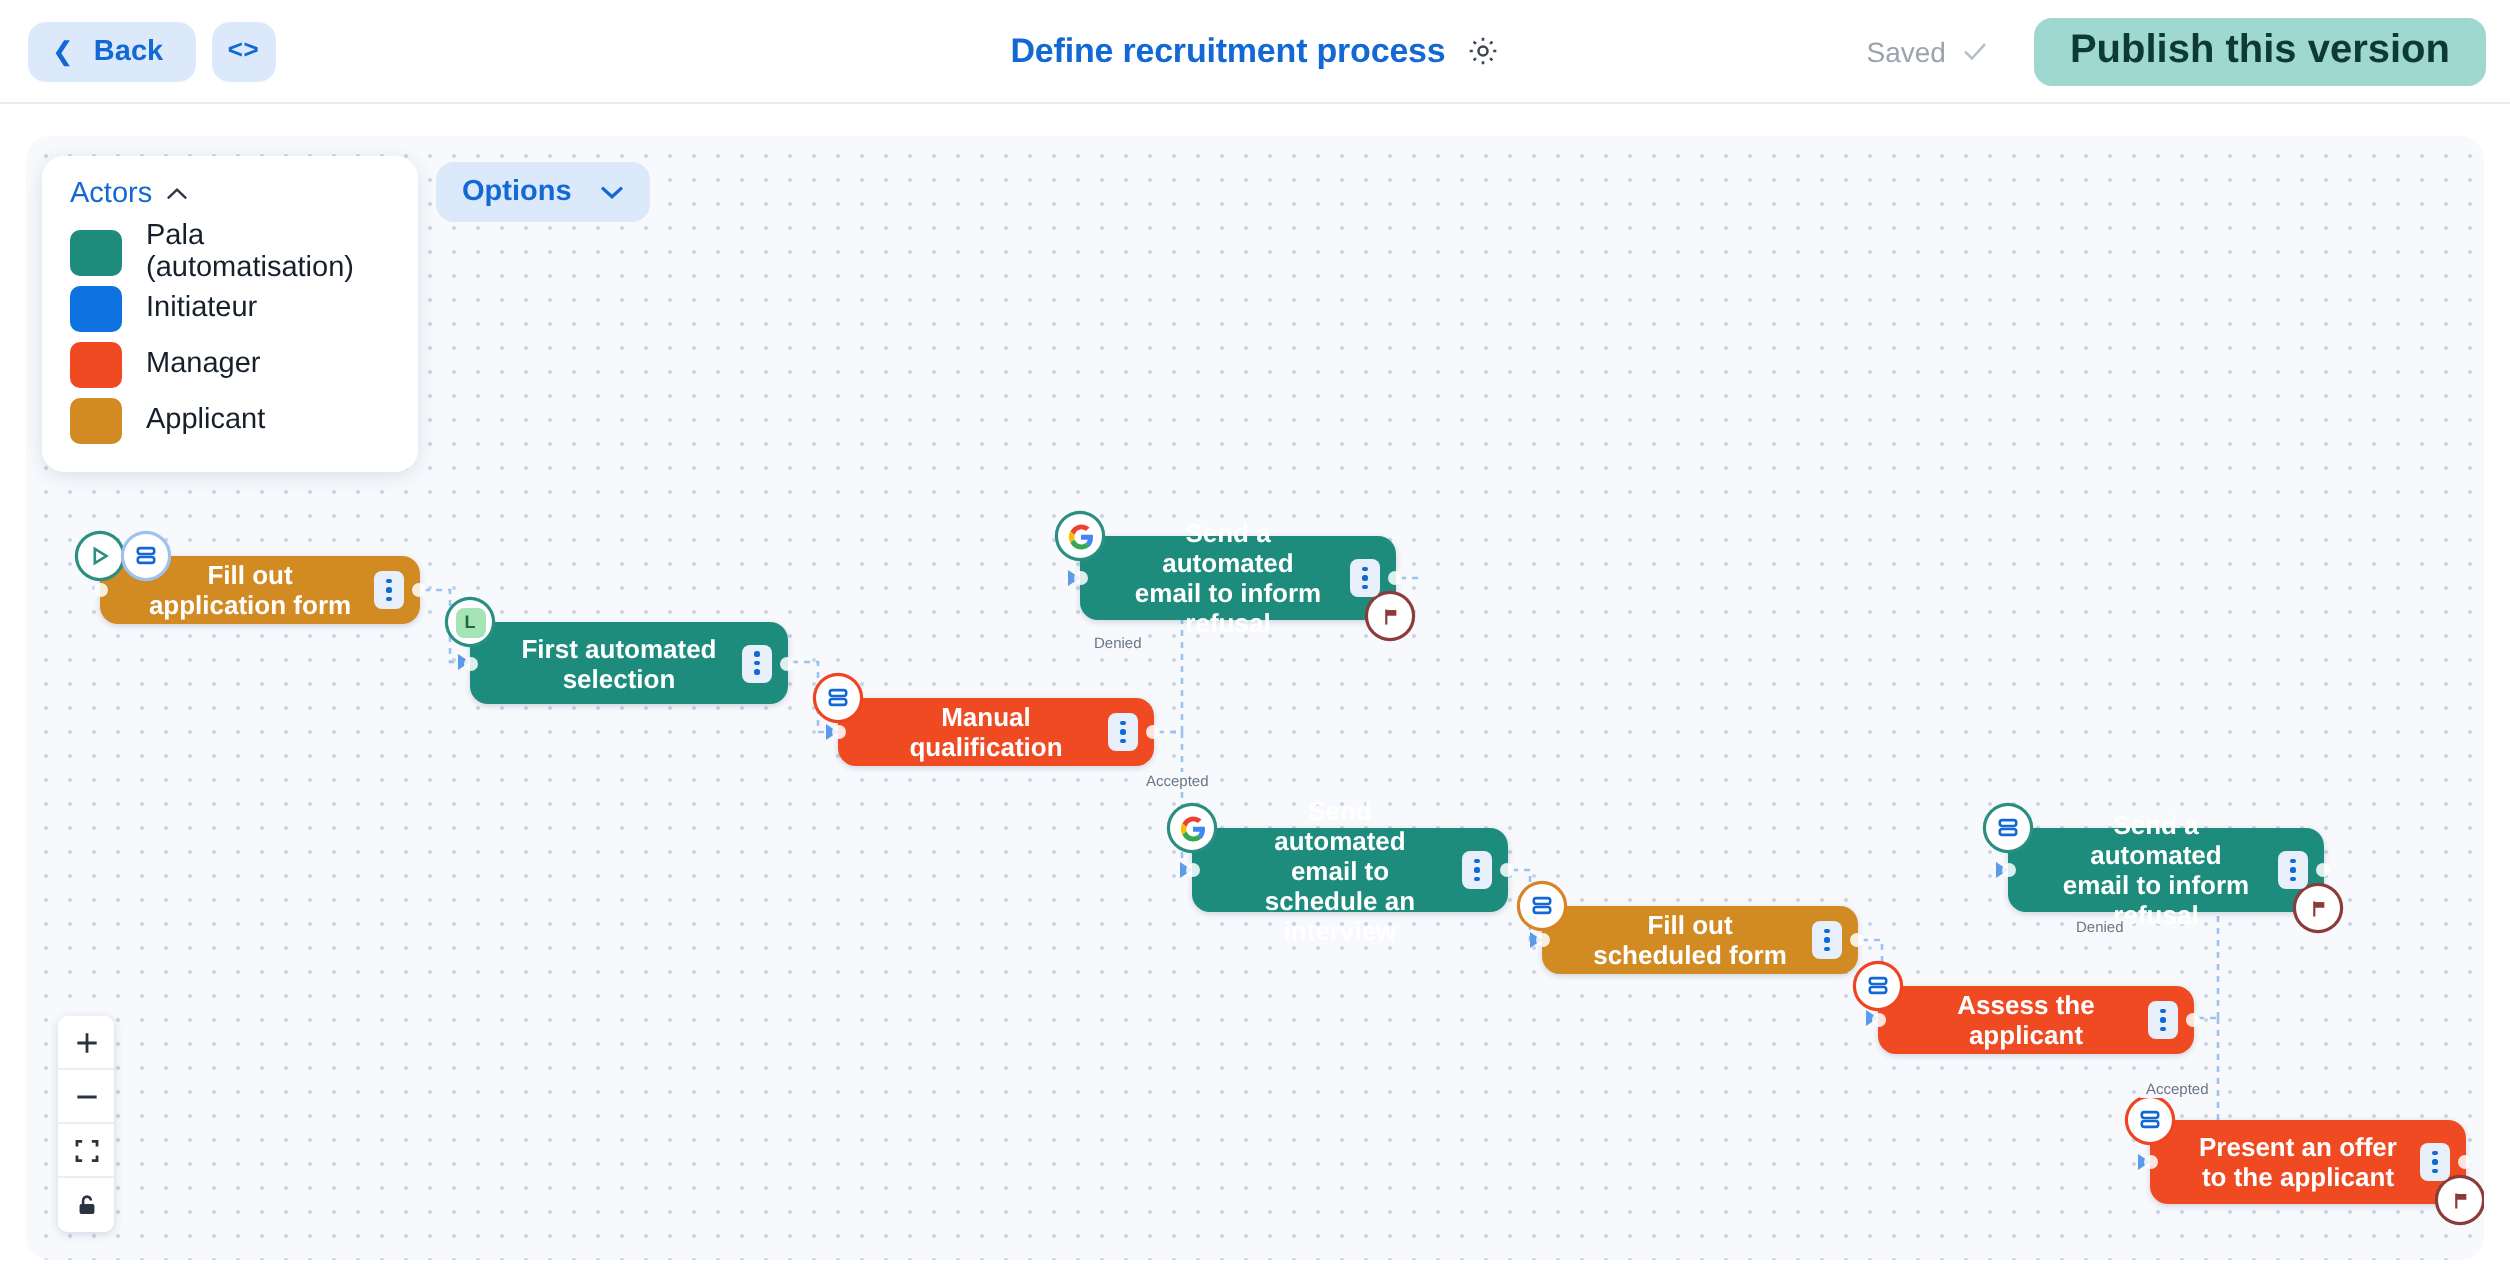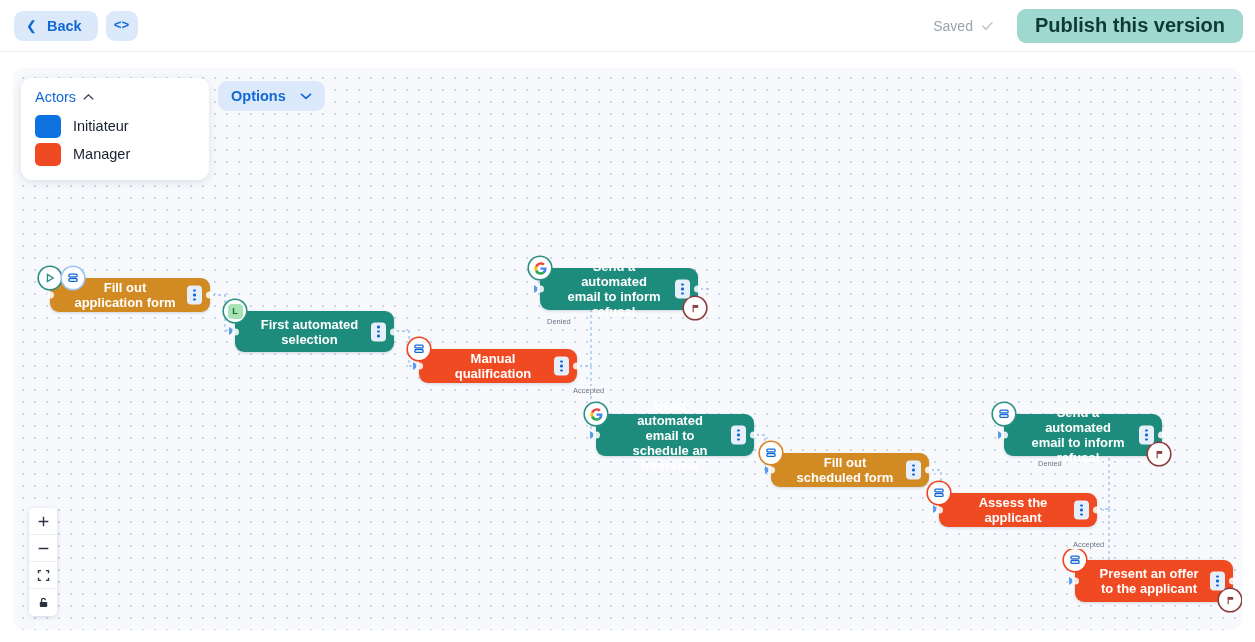--- a/index.html
+++ b/index.html
@@ -184,20 +184,27 @@
   <div class="hdr-left">
     <button class="btn-back">
       <span class="chev">❮</span>
       <span>Back</span>
     </button>
     <button class="btn-code">
       <span>&lt;&gt;</span>
     </button>
   </div>
 
+  <div class="hdr-center">
+    <span class="hdr-title">Define recruitment process</span>
+    <svg class="gear-icon" viewBox="0 0 24 24" fill="none" stroke="#3c4650" stroke-width="1.8">
+      <circle cx="12" cy="12" r="3.2"></circle>
+      <path d="M12 2.6v2.2M12 19.2v2.2M21.4 12h-2.2M4.8 12H2.6M18.6 5.4l-1.6 1.6M7 17l-1.6 1.6M18.6 18.6 17 17M7 7 5.4 5.4"></path>
+    </svg>
+  </div>
 
   <div class="hdr-right">
     <span class="saved">
       <span>Saved</span>
       <svg class="check-icon" viewBox="0 0 24 24" fill="none" stroke="#b6bec7" stroke-width="2">
         <path d="M4 12.5 9.5 18 20 6.5"></path>
       </svg>
     </span>
     <button class="btn-publish">
       <span>Publish this version</span>
@@ -241,26 +248,34 @@
   </svg>
 
   <div class="actors-panel">
     <div class="actors-head">
       <span>Actors</span>
       <svg class="caret-up" viewBox="0 0 12 8" fill="none" stroke="#2b3a4a" stroke-width="1.3">
         <path d="M1 6.4 6 1.6 11 6.4"></path>
       </svg>
     </div>
     <div class="actor-row">
+      <span class="swatch" style="background:#1d8c7d"></span>
+      <span class="actor-name">Pala (automatisation)</span>
+    </div>
+    <div class="actor-row">
       <span class="swatch" style="background:#0e72e0"></span>
       <span class="actor-name">Initiateur</span>
     </div>
     <div class="actor-row">
       <span class="swatch" style="background:#f04a23"></span>
       <span class="actor-name">Manager</span>
+    </div>
+    <div class="actor-row">
+      <span class="swatch" style="background:#d28a22"></span>
+      <span class="actor-name">Applicant</span>
     </div>
   </div>
 
   <button class="btn-options">
     <span>Options</span>
     <svg class="caret-dn" viewBox="0 0 12 8" fill="none" stroke="#1268d4" stroke-width="1.6">
       <path d="M1 1.8 6 6.4 11 1.8"></path>
     </svg>
   </button>
 

